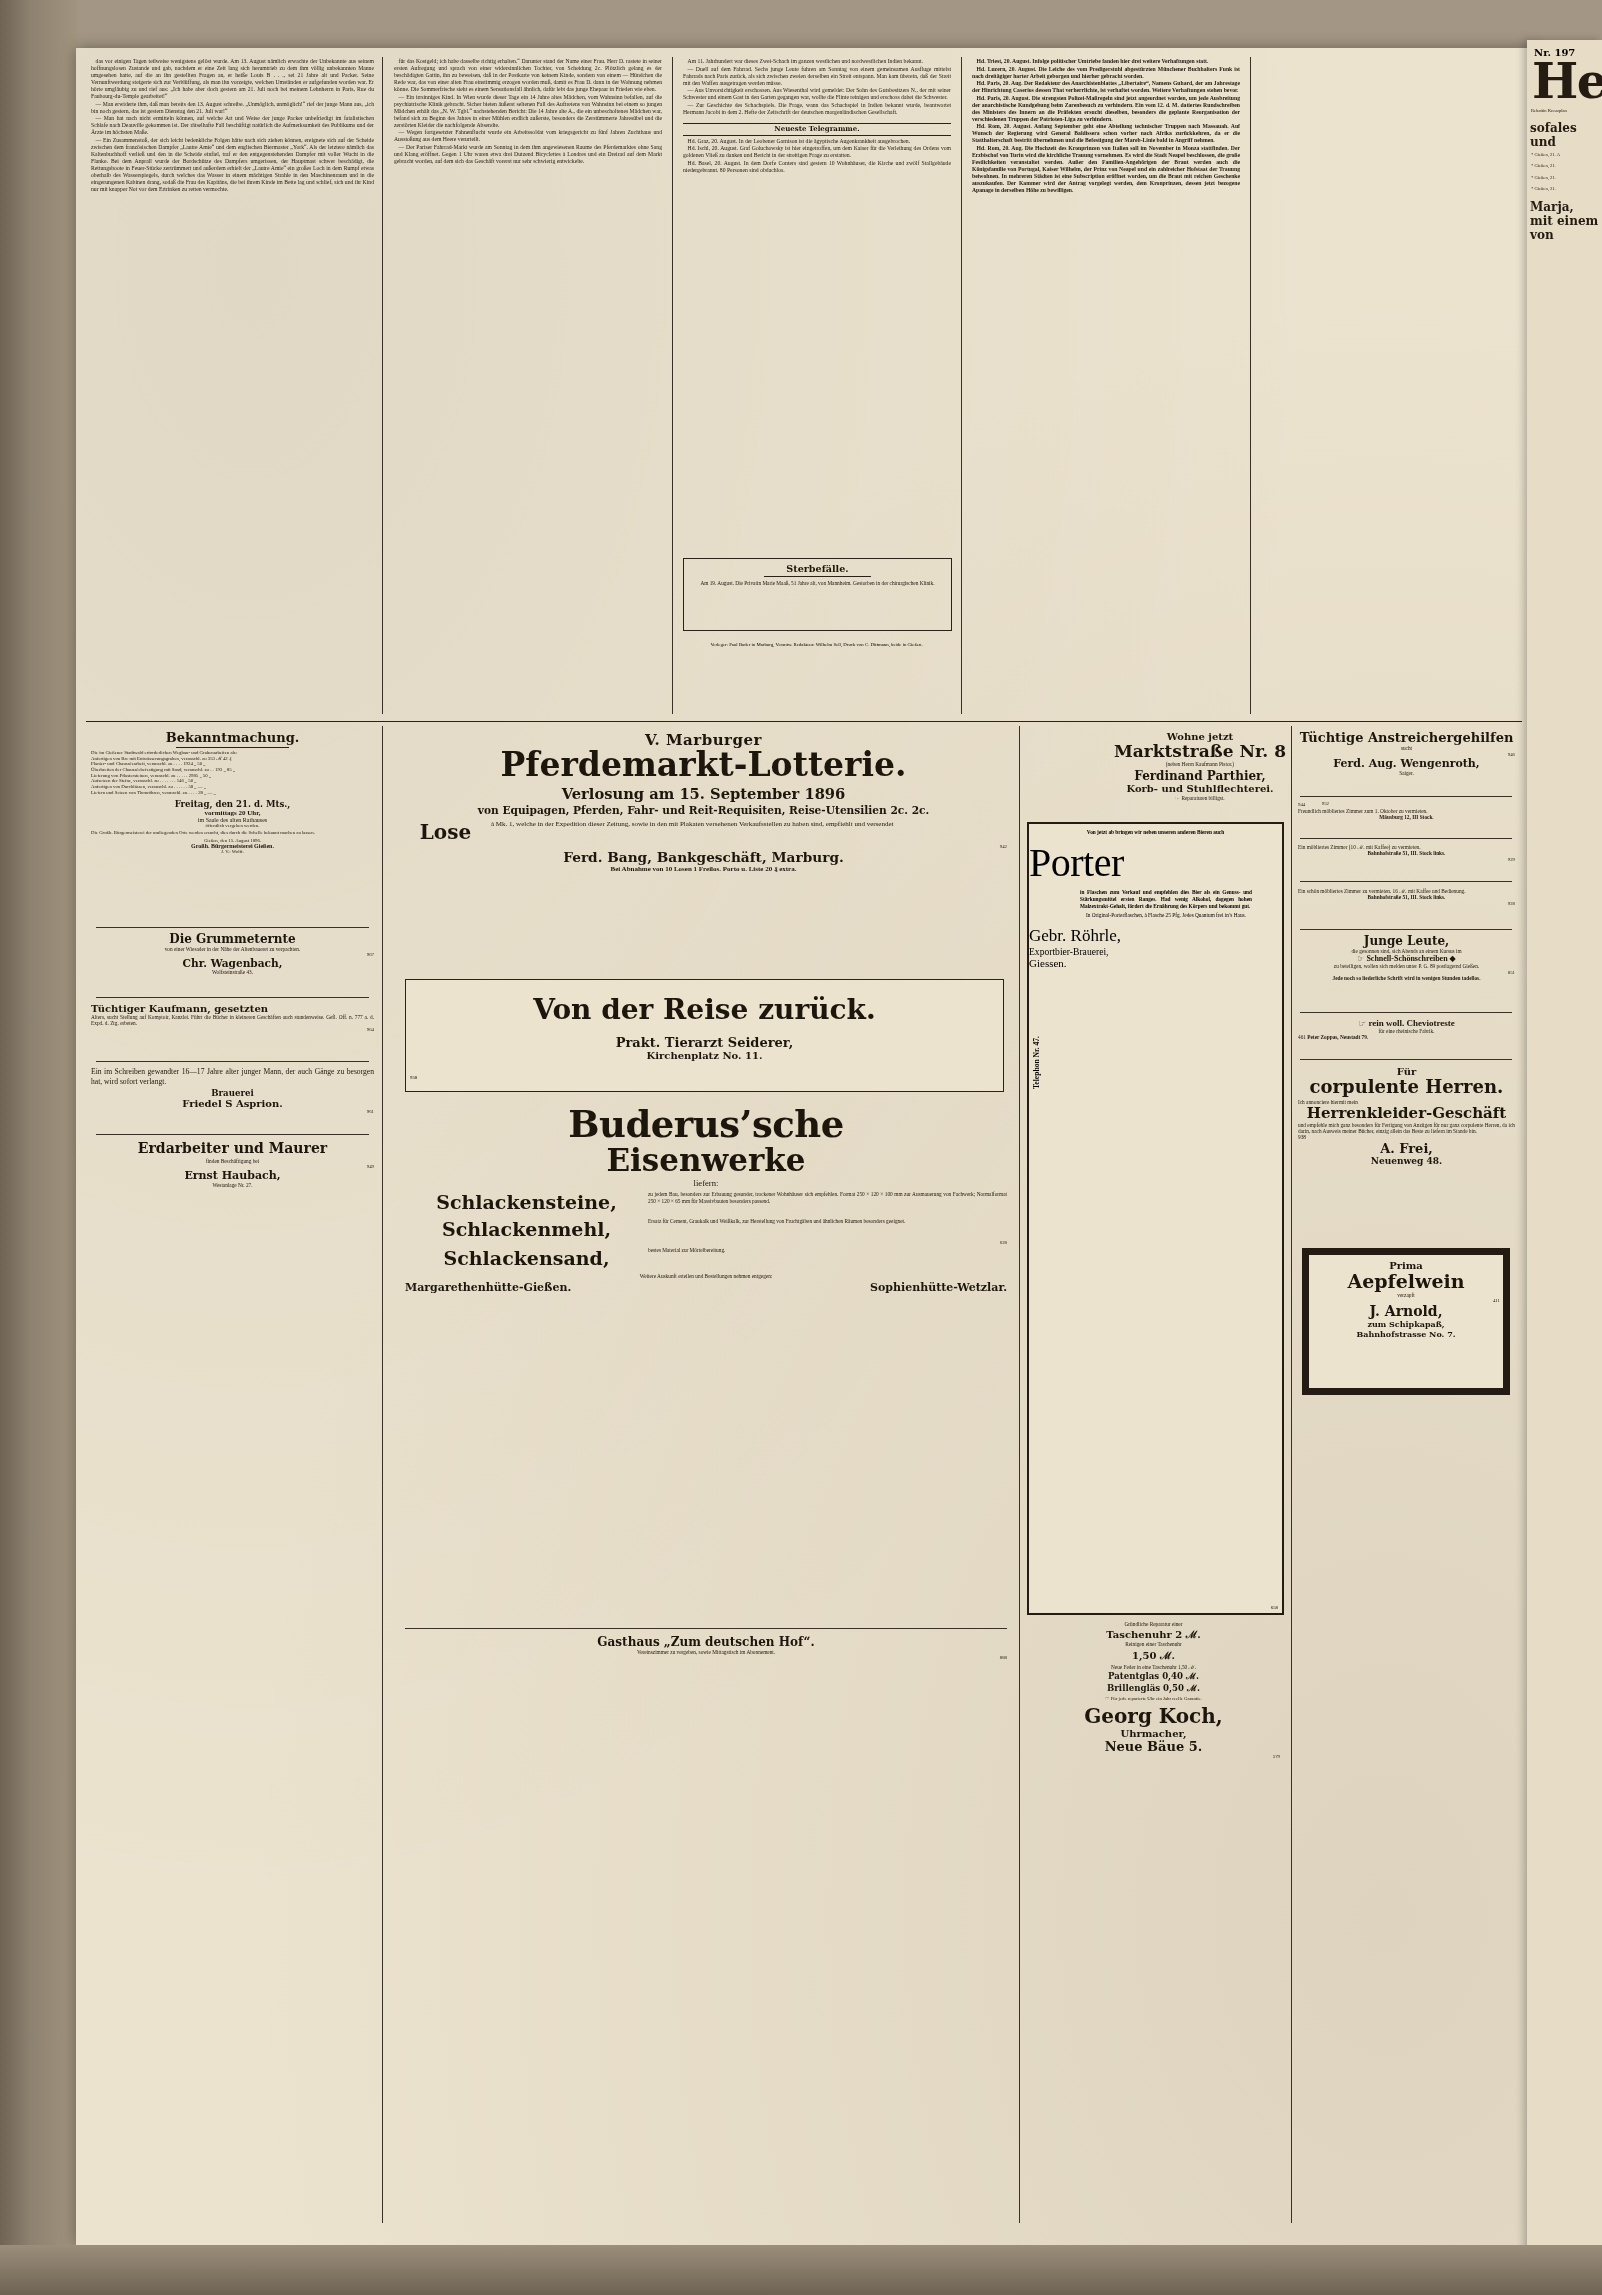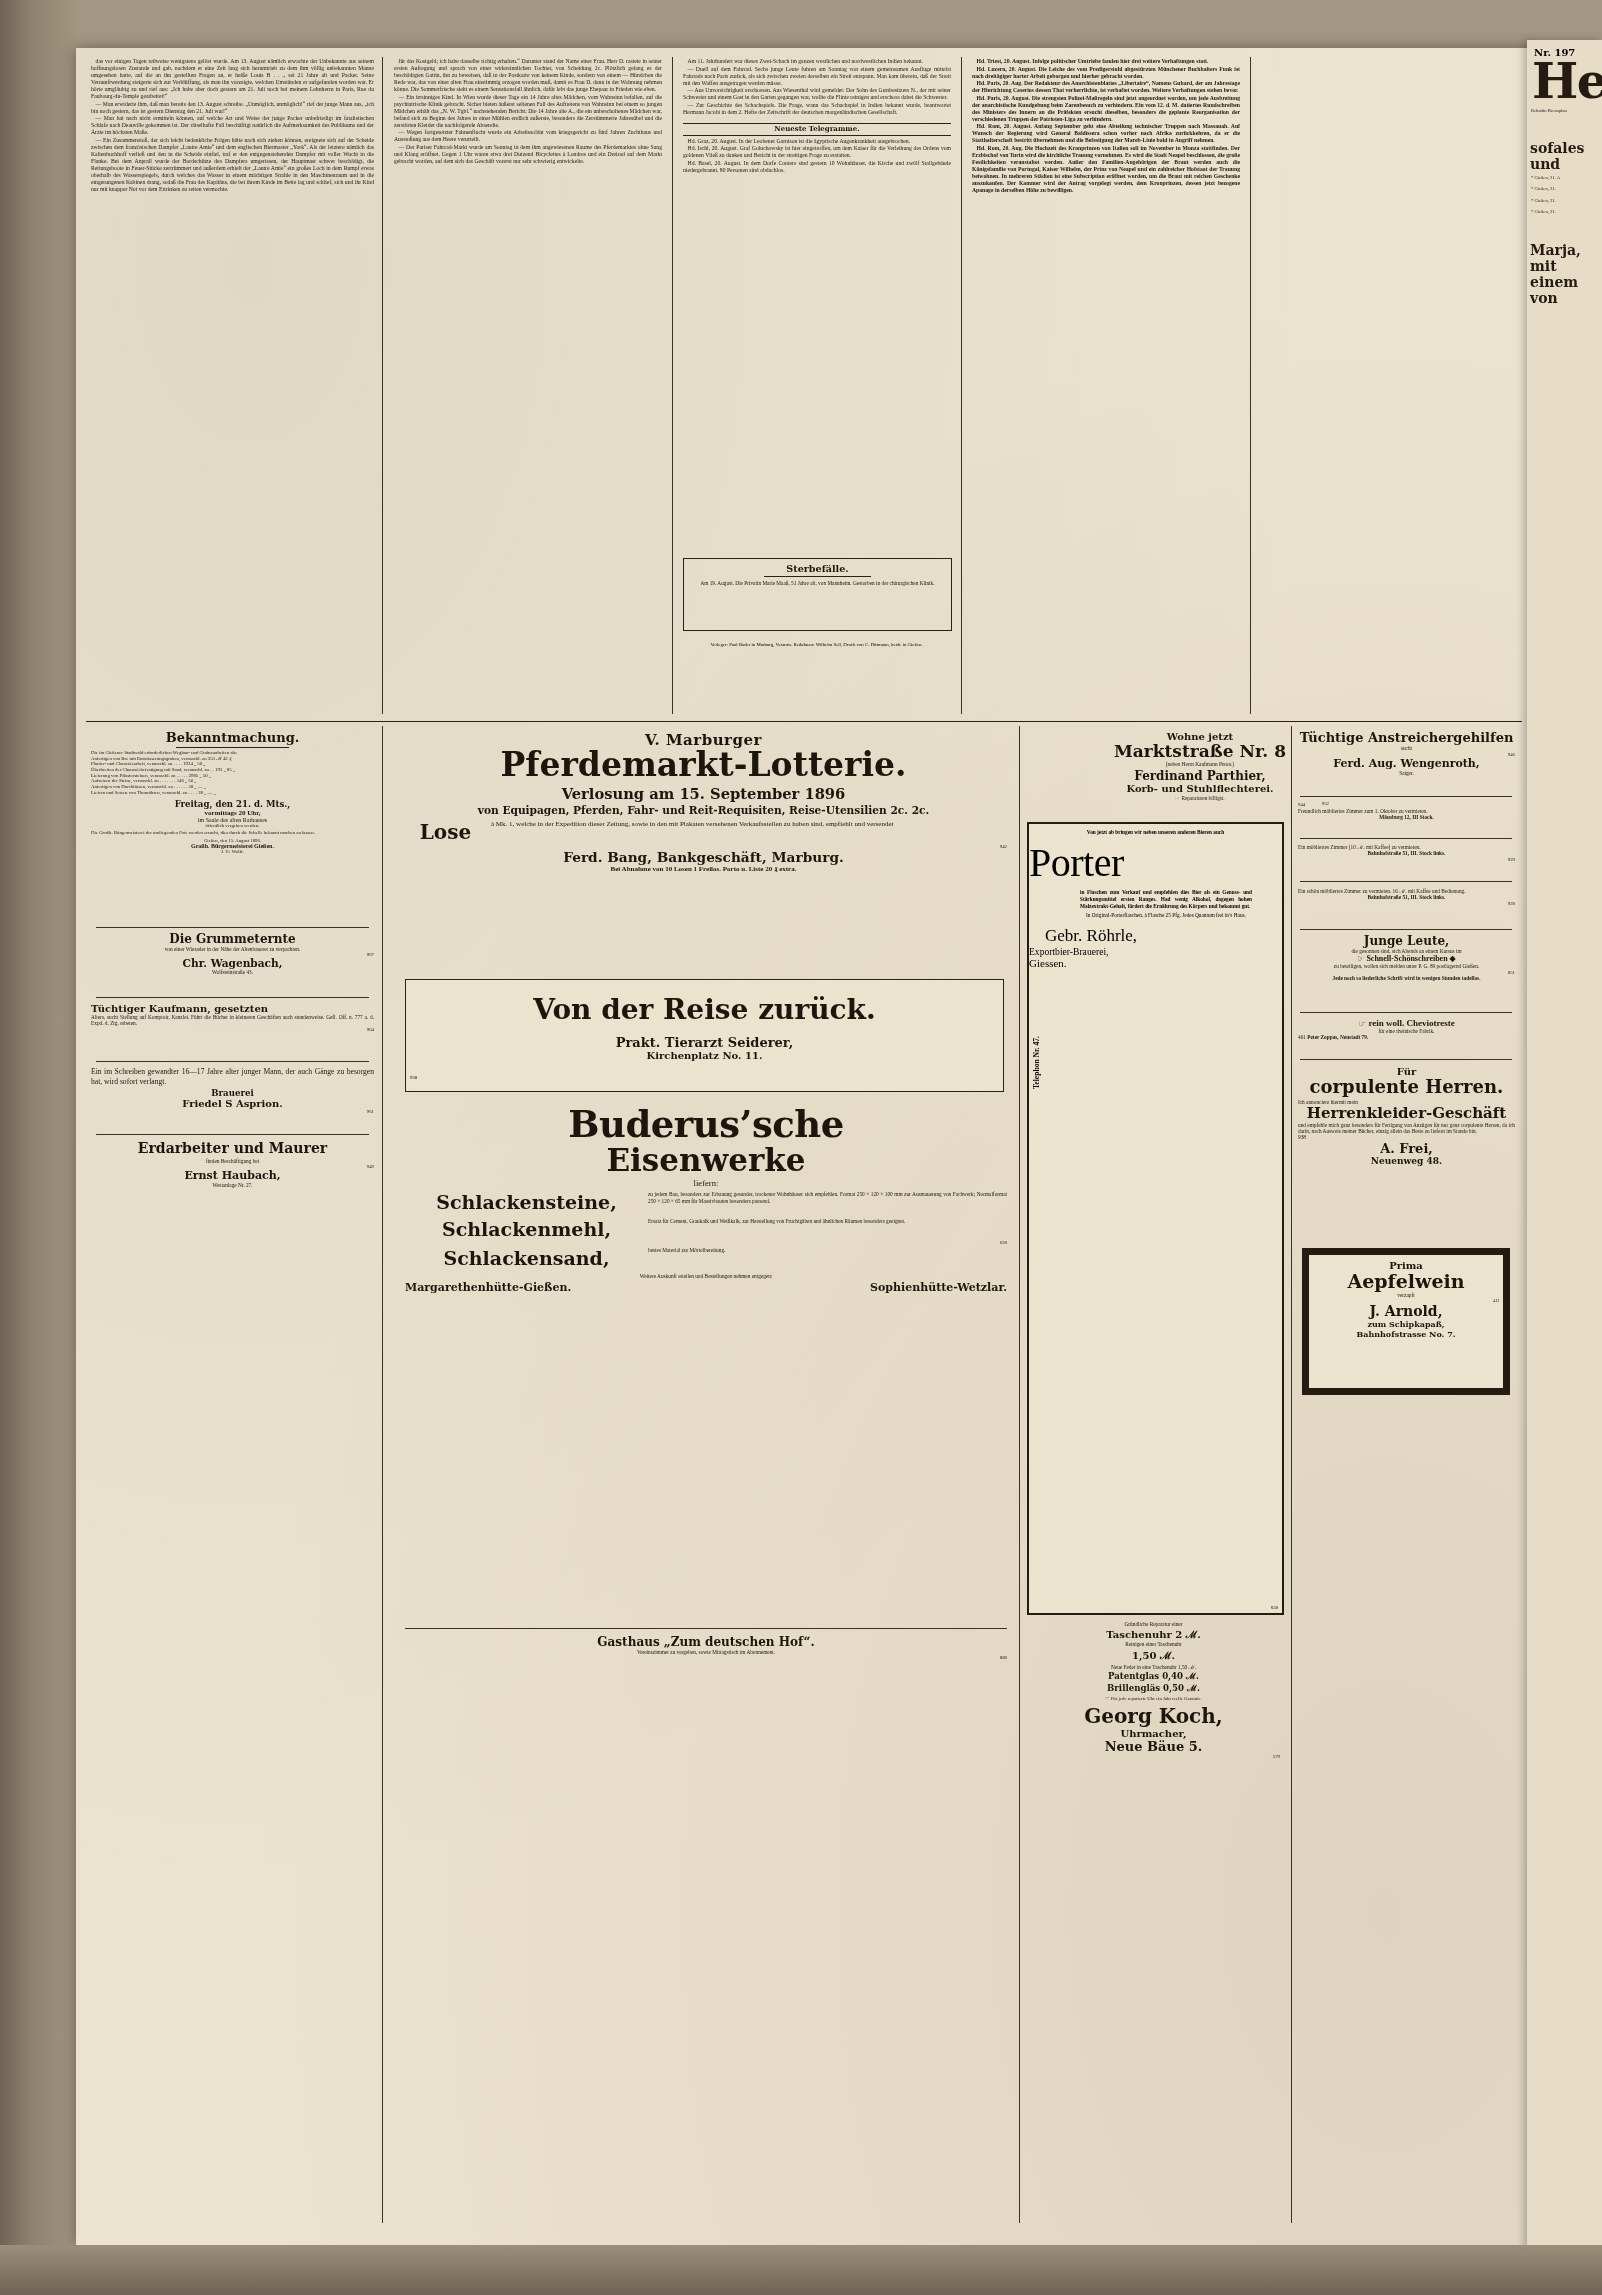--- a/index.html
+++ b/index.html
@@ -30,21 +30,21 @@
   .hdl{font-weight:bold;text-align:center;text-indent:0;font-size:7px;margin:2px 0 1.5px;}
   .rule{border-top:0.5px solid #2a2118;margin:2.5px 18% 2.5px;}
   .vrule{position:absolute;width:0.5px;background:#3a3026;}
   .hrule{position:absolute;height:0.5px;background:#3a3026;}
 
   
   .np-num{font-size:10px;font-weight:bold;padding:7px 0 0 7px;font-family:"DejaVu Serif",serif;}
   .np-big{font-family:"DejaVu Serif",serif;font-size:49px;font-weight:bold;
           letter-spacing:-1.5px;padding-left:5px;line-height:.95;color:#241b12;}
   .np-small{font-size:4.6px;line-height:1.18;padding:3px 4px;text-align:justify;color:#2a2118;}
-  .np-mid{font-family:"DejaVu Serif",serif;font-size:14px;font-weight:bold;padding:5px 3px 0;color:#241b12;margin-top:19px;}
+  .np-mid{font-family:"DejaVu Serif",serif;font-size:12px;font-weight:bold;padding:5px 3px 0;color:#241b12;}
 
   
   .ad{position:absolute;color:#1d160d;}
   .ad .t{font-family:"DejaVu Serif",serif;font-weight:bold;text-align:center;}
   .small{font-size:5.3px;line-height:1.2;}
   .tiny{font-size:4.8px;line-height:1.18;}
   .num{font-size:4.8px;text-align:right;}
   .box{border:0.5px solid #2a2118;}
   .dblbox{border:1.5px double #2a2118;}
   .center{text-align:center;}
@@ -228,21 +228,21 @@
         <span>Reparaturen billigst.</span>
       </div>
       <div class="num">952</div>
     </div>
 
     <div class="porter-box" style="left:951px;top:774px;width:253px;height:789px;background:#ece3cf;">
       <div class="small center" style="padding:5px 13px 0;font-weight:bold;">Von jetzt ab bringen wir neben unseren anderen Bieren auch</div>
       <div class="t" style="font-size:40px;margin-top:4px;letter-spacing:-0.5px;">Porter</div>
       <div class="small" style="padding:3px 30px 0 51px;text-align:justify;font-weight:bold;line-height:1.25;">in Flaschen zum Verkauf und empfehlen dies Bier als ein Genuss- und Stärkungsmittel ersten Ranges. Had wenig Alkohol, dagegen hohen Malzextrakt-Gehalt, fördert die Ernährung des Körpers und bekommt gut.</div>
       <div class="small" style="padding:3px 30px 0 51px;text-align:center;">In Original-Porterflaschen, à Flasche 25 Pfg. Jedes Quantum frei in’s Haus.</div>
-      <div class="t" style="font-size:17px;margin-top:7px;margin-left:16px;">Gebr. Röhrle,</div>
+      <div class="t" style="font-size:17px;margin-top:7px;">Gebr. Röhrle,</div>
       <div class="t" style="font-size:9.6px;">Exportbier-Brauerei,</div>
       <div class="t" style="font-size:11px;">Giessen.</div>
       <div class="tiny" style="position:absolute;right:4px;bottom:2px;">658</div>
       <div style="position:absolute;left:3px;top:212px;writing-mode:vertical-rl;transform:rotate(180deg);font-size:7.6px;font-weight:bold;">Telephon Nr. 47.</div>
     </div>
 
     <div class="ad" style="left:951px;top:1573px;width:253px;">
       <div class="center small">Gründliche Reparatur einer</div>
       <div class="t" style="font-size:10px;">Taschenuhr 2 ℳ.</div>
       <div class="center small">Reinigen einer Taschenuhr</div>

